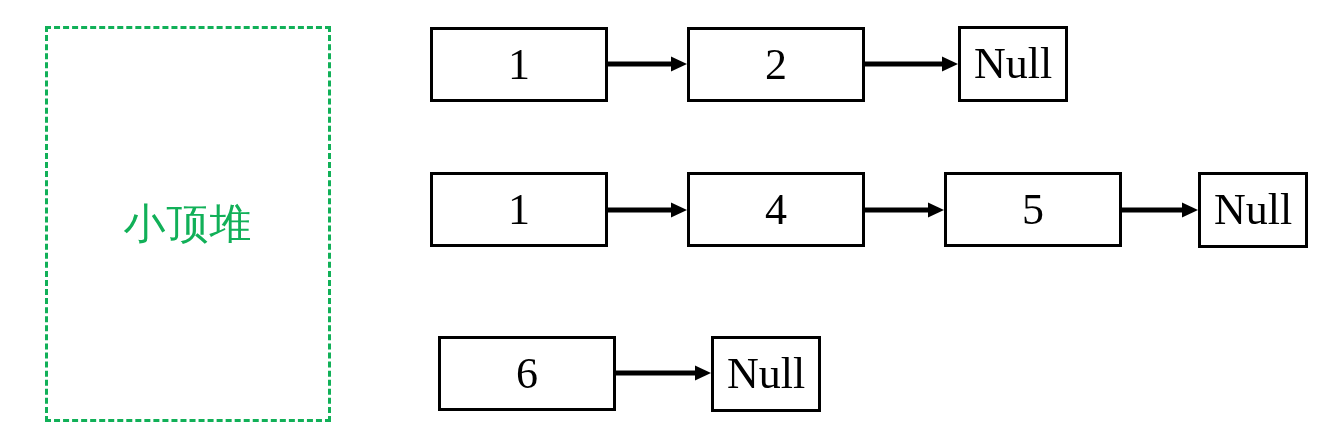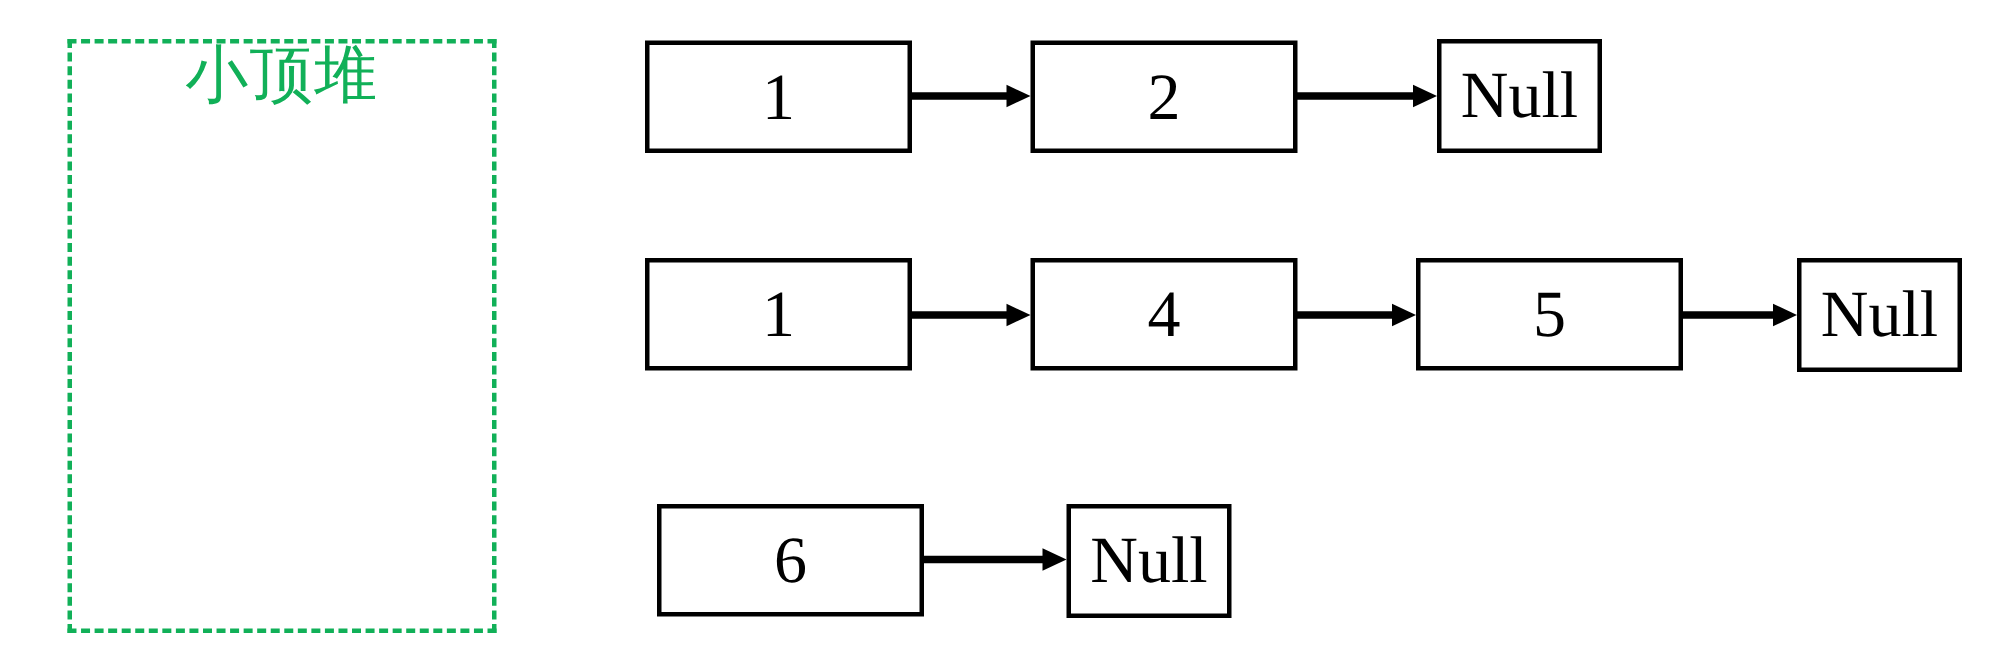--- a/index.html
+++ b/index.html
@@ -18,21 +18,21 @@
     overflow: hidden;
   }
 
   
   .heap-panel {
     position: absolute;
     box-sizing: border-box;
     border: 3px dashed #11b058;
     background: transparent;
     display: flex;
-    align-items: flex-start;
+    align-items: center;
     justify-content: center;
   }
   .heap-panel-label {
     font-family: "DejaVu Sans", "Liberation Sans", sans-serif;
     font-size: 42px;
     line-height: 1;
     color: #11b058;
     letter-spacing: 1px;
     white-space: nowrap;
   }

